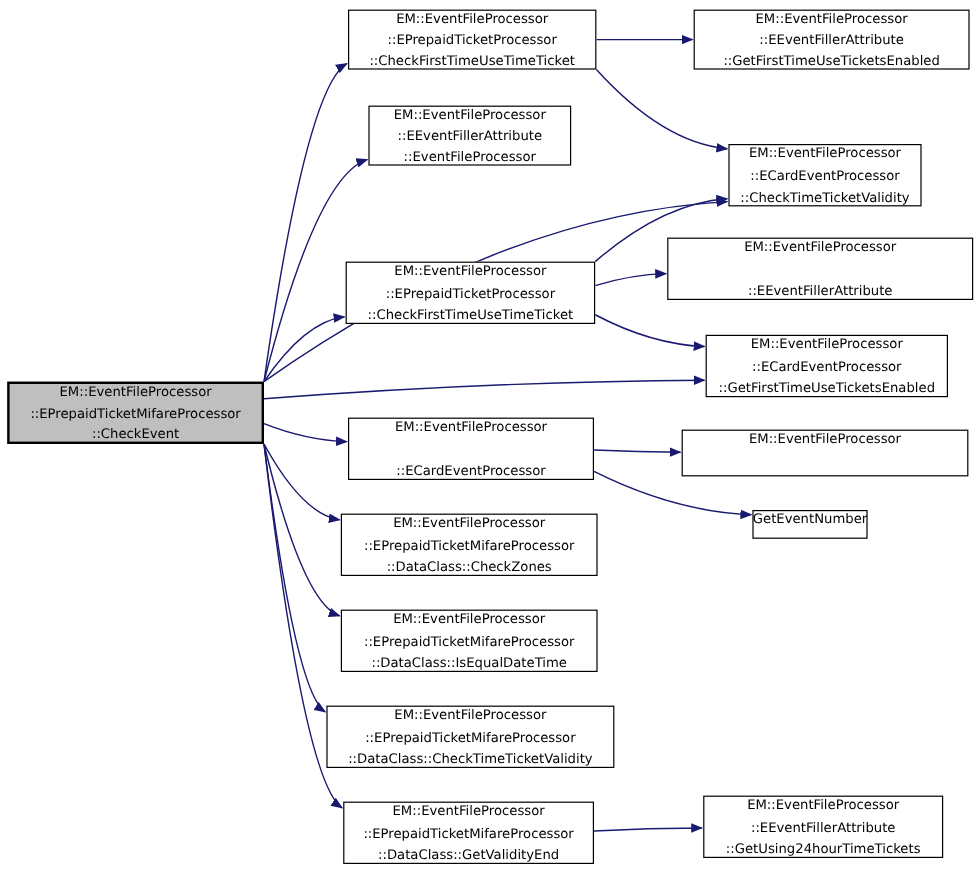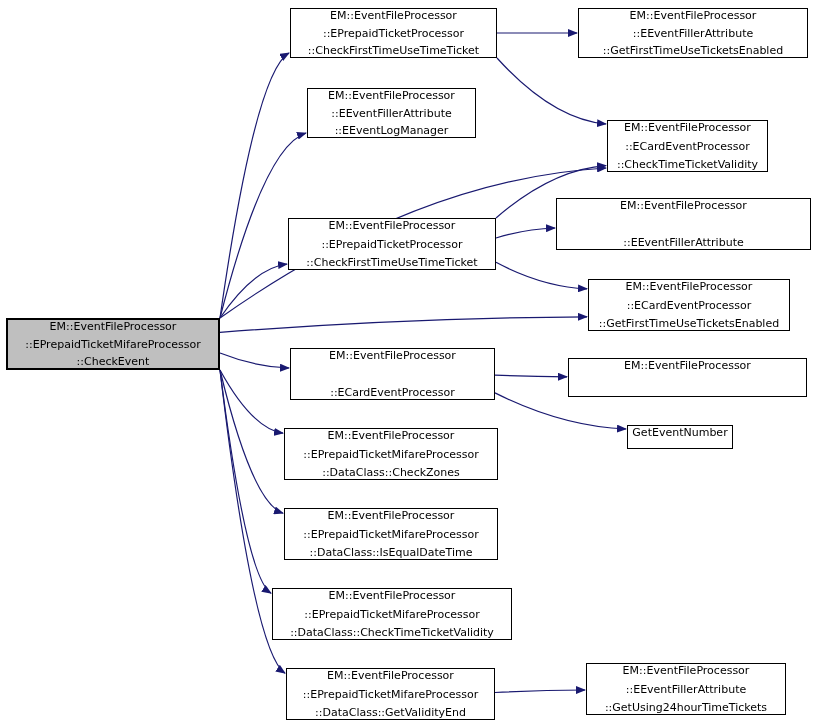--- a/index.html
+++ b/index.html
@@ -88,21 +88,21 @@
       <div class="line">::CheckFirstTimeUseTimeTicket</div>
     </div>
     <div class="node" style="left: 578px; top: 8px; width: 230px; height: 50px; border-color: rgb(0, 0, 0); background: rgb(255, 255, 255); color: rgb(0, 0, 0);">
       <div class="line">EM::EventFileProcessor</div>
       <div class="line">::EEventFillerAttribute</div>
       <div class="line">::GetFirstTimeUseTicketsEnabled</div>
     </div>
     <div class="node" style="left: 307px; top: 88px; width: 169px; height: 50px; border-color: rgb(0, 0, 0); background: rgb(255, 255, 255); color: rgb(0, 0, 0);">
       <div class="line">EM::EventFileProcessor</div>
       <div class="line">::EEventFillerAttribute</div>
-      <div class="line">::EEventLogManager</div>
+      <div class="line">::EventFileProcessor</div>
     </div>
     <div class="node" style="left: 607px; top: 120px; width: 161px; height: 52px; border-color: rgb(0, 0, 0); background: rgb(255, 255, 255); color: rgb(0, 0, 0);">
       <div class="line">EM::EventFileProcessor</div>
       <div class="line">::ECardEventProcessor</div>
       <div class="line">::CheckTimeTicketValidity</div>
     </div>
     <div class="node" style="left: 288px; top: 218px; width: 208px; height: 52px; border-color: rgb(0, 0, 0); background: rgb(255, 255, 255); color: rgb(0, 0, 0);">
       <div class="line">EM::EventFileProcessor</div>
       <div class="line">::EPrepaidTicketProcessor</div>
       <div class="line">::CheckFirstTimeUseTimeTicket</div>
@@ -116,21 +116,21 @@
       <div class="line">::ECardEventProcessor</div>
       <div class="line">::GetFirstTimeUseTicketsEnabled</div>
     </div>
     <div class="node" style="left: 290px; top: 348px; width: 205px; height: 52px; border-color: rgb(0, 0, 0); background: rgb(255, 255, 255); color: rgb(0, 0, 0);">
       <div class="line">EM::EventFileProcessor</div>
       <div class="line">::ECardEventProcessor</div>
     </div>
     <div class="node" style="left: 568px; top: 358px; width: 239px; height: 39px; border-color: rgb(0, 0, 0); background: rgb(255, 255, 255); color: rgb(0, 0, 0);">
       <div class="line">EM::EventFileProcessor</div>
     </div>
-    <div class="node" style="left: 627px; top: 425px; width: 106px; height: 24px; border-color: rgb(0, 0, 0); background: rgb(255, 255, 255); color: rgb(0, 0, 0);">
+    <div class="node" style="left: 627px; top: 425px; width: 96px; height: 24px; border-color: rgb(0, 0, 0); background: rgb(255, 255, 255); color: rgb(0, 0, 0);">
       <div class="line">GetEventNumber</div>
     </div>
     <div class="node" style="left: 284px; top: 428px; width: 214px; height: 52px; border-color: rgb(0, 0, 0); background: rgb(255, 255, 255); color: rgb(0, 0, 0);">
       <div class="line">EM::EventFileProcessor</div>
       <div class="line">::EPrepaidTicketMifareProcessor</div>
       <div class="line">::DataClass::CheckZones</div>
     </div>
     <div class="node" style="left: 284px; top: 508px; width: 214px; height: 52px; border-color: rgb(0, 0, 0); background: rgb(255, 255, 255); color: rgb(0, 0, 0);">
       <div class="line">EM::EventFileProcessor</div>
       <div class="line">::EPrepaidTicketMifareProcessor</div>

